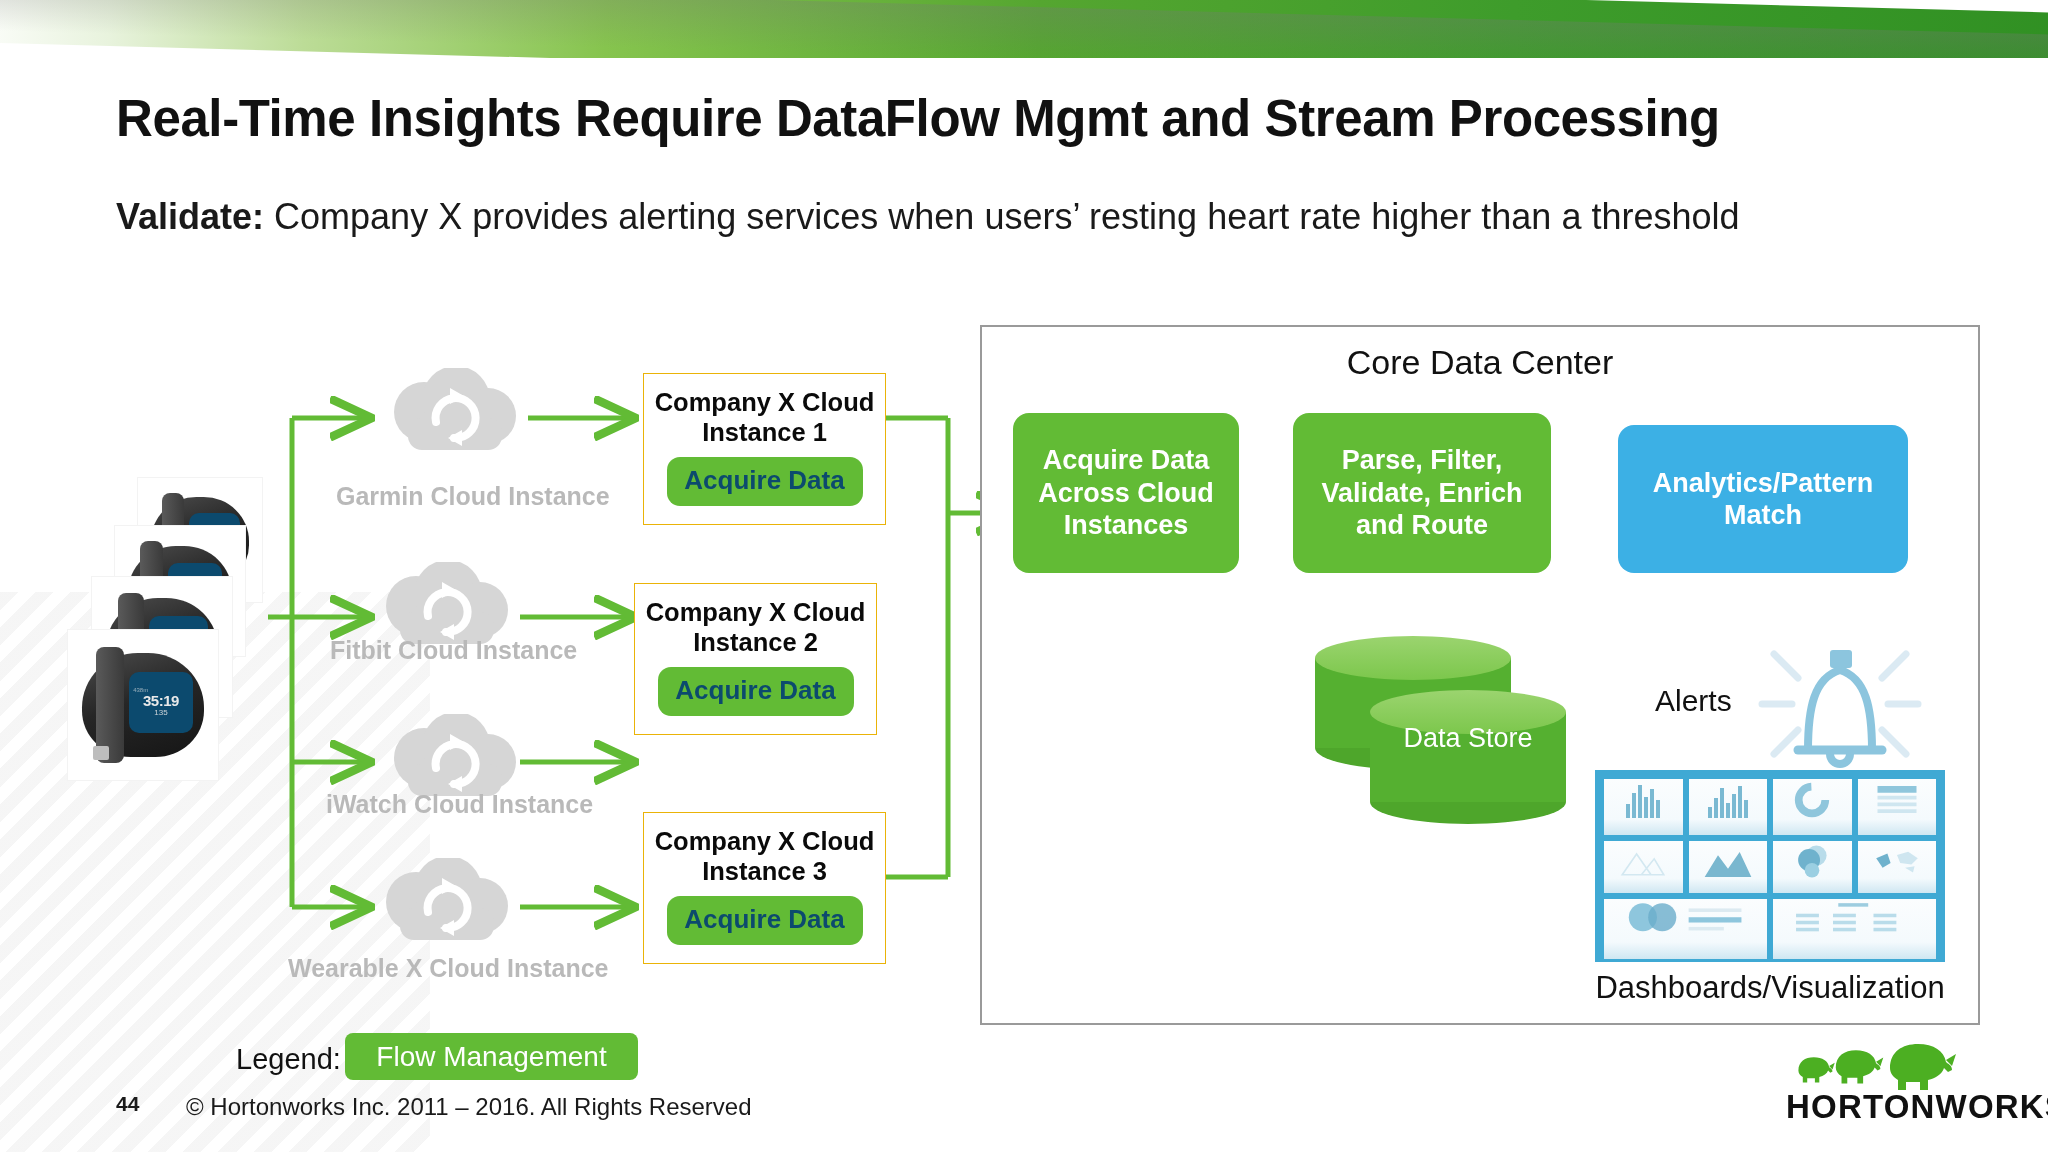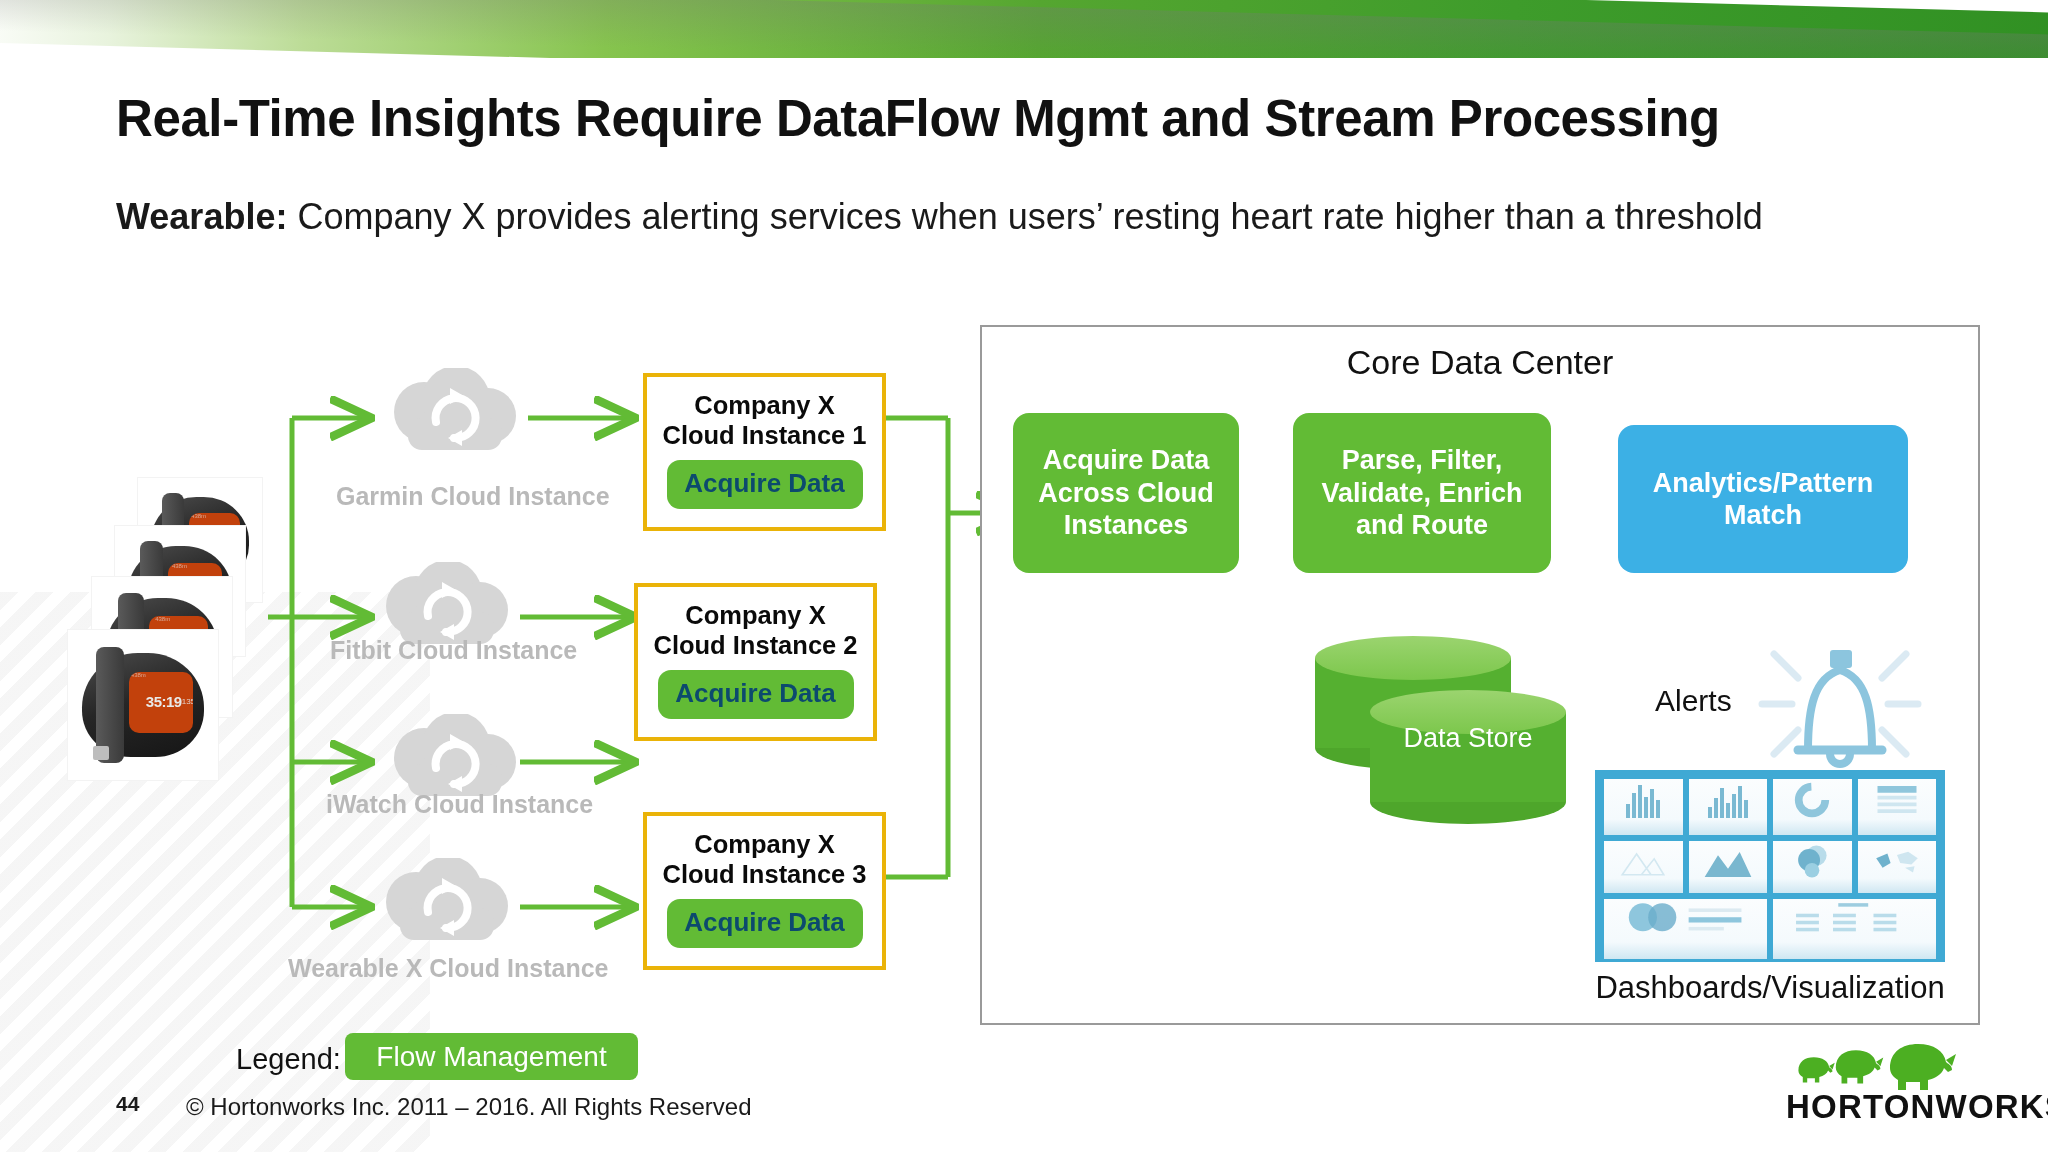--- a/index.html
+++ b/index.html
@@ -50,22 +50,22 @@
   .wear-stack{position:absolute;left:70px;top:478px;width:200px;height:300px;}
   .band{position:absolute;background:#fff;box-shadow:0 0 0 1px #f3f3f3;}
   .band-in{position:absolute;inset:6px;}
   .band-body{
     position:absolute;left:6%;top:12%;width:88%;height:76%;
     border-radius:46% 46% 40% 40%/52% 52% 44% 44%;
     background:linear-gradient(160deg,#4c4c4c,#262626 45%,#151515);
   }
   .band-screen{
     position:absolute;left:40%;top:26%;width:46%;height:44%;
-    border-radius:10px;background:#c2410c;
-    display:flex;flex-direction:row;align-items:center;justify-content:center;
+    border-radius:10px;background:#0c4a6e;
+    display:flex;flex-direction:column;align-items:center;justify-content:center;
     color:#e9e9e9;font-size:9px;line-height:1.05;overflow:hidden;
   }
   .band-screen .big{font-size:15px;font-weight:bold;letter-spacing:-0.5px;}
   .band-screen .sm{font-size:8px;opacity:.85;}
   .band-screen .tiny{font-size:6px;opacity:.6;align-self:flex-start;margin-left:4px;}
   .band-strap{
     position:absolute;left:16%;top:8%;width:20%;height:84%;
     background:linear-gradient(90deg,#5a5a5a,#3a3a3a);border-radius:8px;
   }
   .band-buckle{
@@ -73,21 +73,21 @@
   }
 
   
   .cloud{position:absolute;width:150px;height:98px;}
   .cloud-label{
     position:absolute;color:#b9b9b9;font-size:25px;font-weight:bold;white-space:nowrap;
   }
 
   
   .cx-box{
-    position:absolute;width:243px;background:#fff;border:4px solid #eab308;
+    position:absolute;width:243px;background:#fff;border:1px solid #eab308;
     box-sizing:border-box;padding:14px 10px 18px;text-align:center;
   }
   .cx-title{font-size:25.5px;font-weight:bold;color:#0a0a0a;line-height:1.16;}
   .cx-btn{
     margin:10px auto 0;width:196px;border-radius:13px;background:#62bb35;
     color:#0c4a6e;font-size:26px;font-weight:bold;line-height:1.18;padding:8px 0 10px;
   }
 
   
   .cdc{
@@ -163,21 +163,21 @@
 
   <div class="banner-wrap">
     <div class="banner"></div>
     <div class="banner-shadow"></div>
   </div>
 
   <div class="texture"></div>
 
   <div class="title">Real-Time Insights Require DataFlow Mgmt and Stream Processing</div>
   <div class="subtitle">
-    <b>Wearable:</b><span> Company X provides alerting services when users’ resting heart rate higher than a threshold</span>
+    <b>Validate:</b><span> Company X provides alerting services when users’ resting heart rate higher than a threshold</span>
   </div>
 
   <div id="diagram">
 
     <svg id="wires" viewBox="0 0 2048 1152">
       <defs>
         <marker id="ah-g" markerWidth="9" markerHeight="9" refX="7.2" refY="4.5" orient="auto">
           <path d="M0,0.6 L8.4,4.5 L0,8.4" fill="none" stroke="#62bb35" stroke-width="1.7"></path>
         </marker>
         <marker id="ah-gf" markerWidth="8" markerHeight="8" refX="6.4" refY="4" orient="auto">

